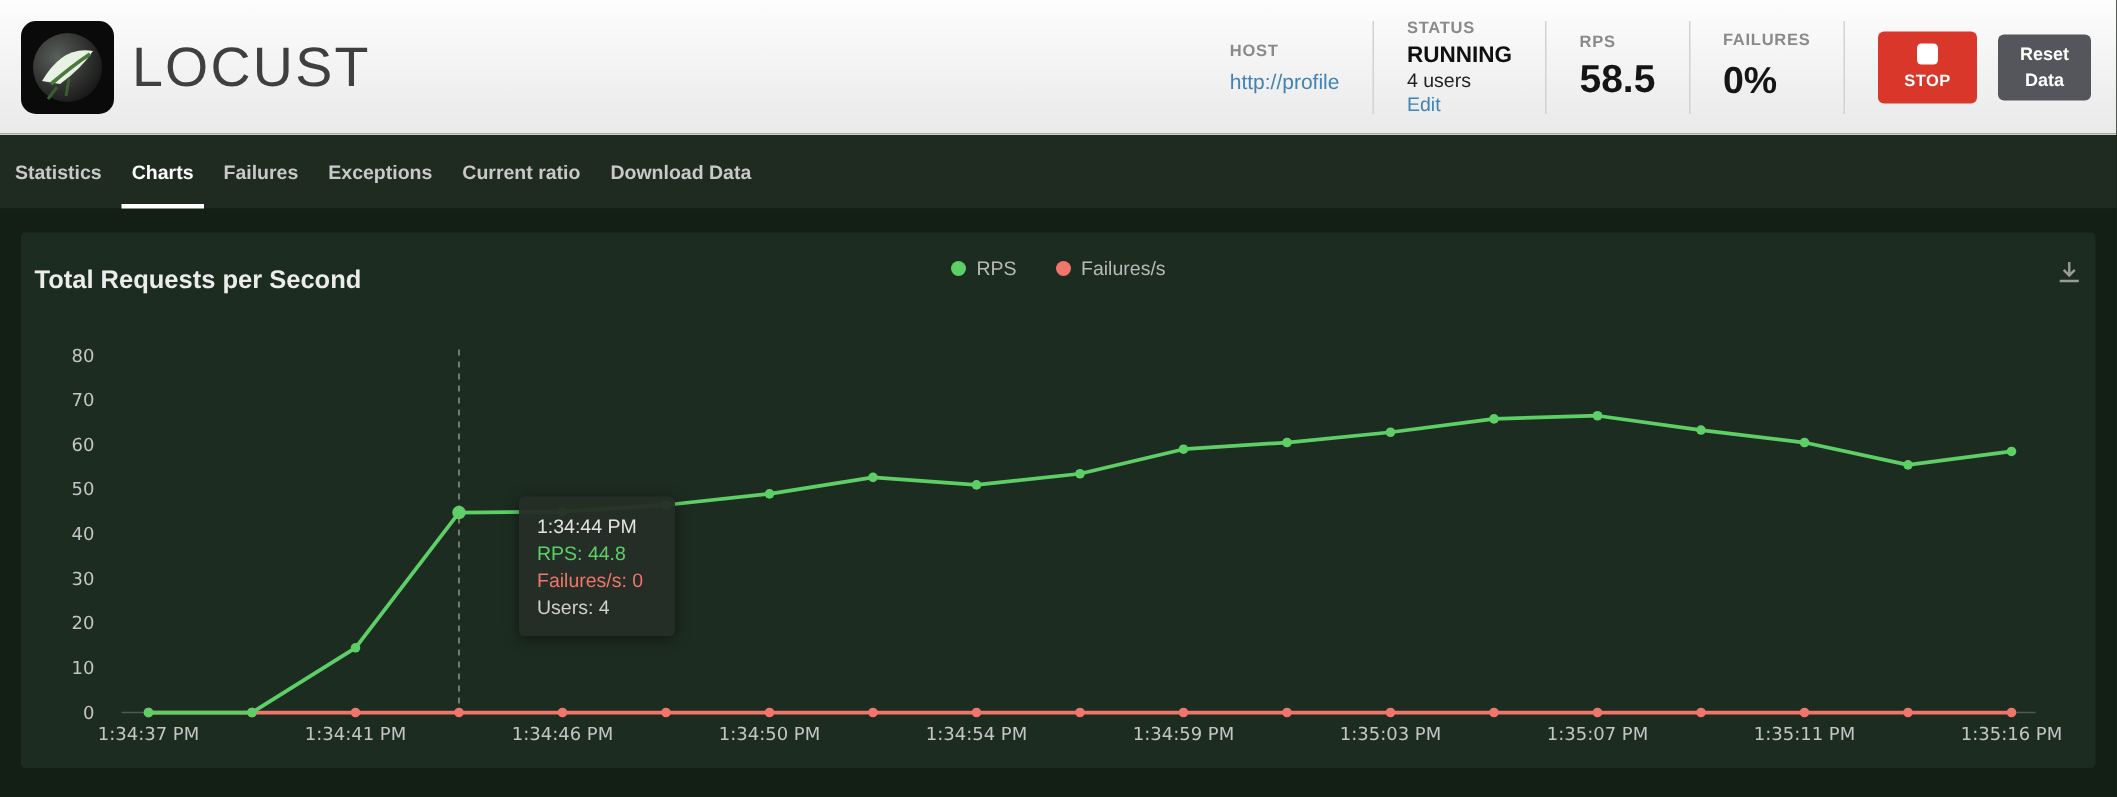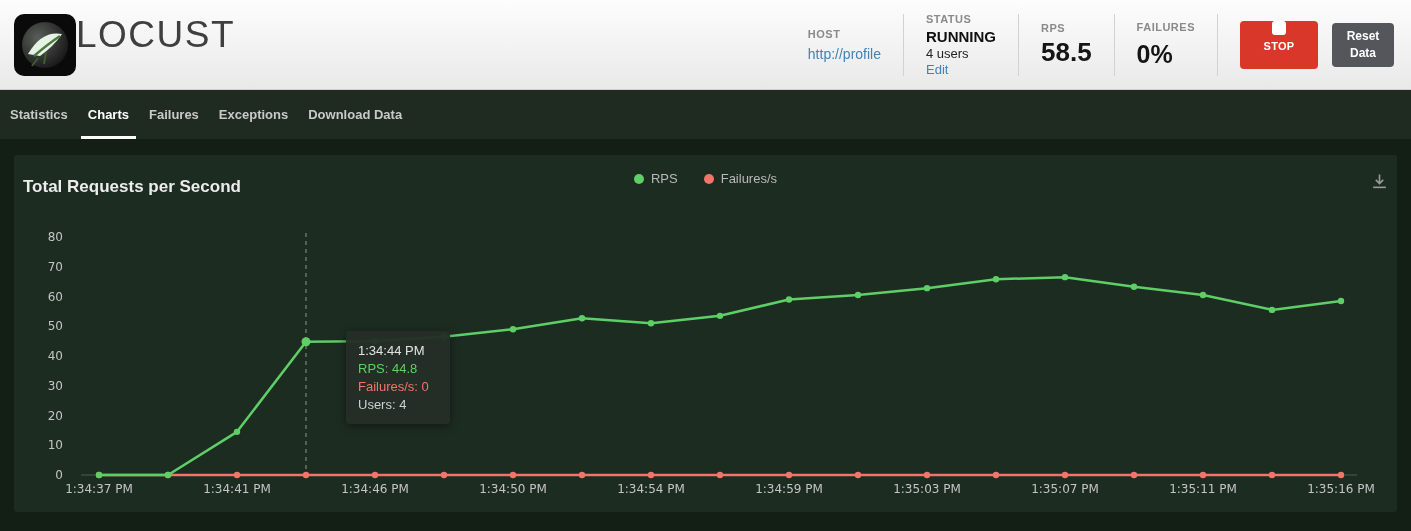--- a/index.html
+++ b/index.html
@@ -10,21 +10,21 @@
   }
 
   
   .header {
     height: 90px;
     background: linear-gradient(#fdfdfd, #e9e9e9);
     border-bottom: 1px solid #cfcfcf;
     display: flex;
     align-items: center;
   }
-  .logo { display: flex; align-items: flex-start; margin-left: 14px; }
+  .logo { display: flex; align-items: center; gap: 12px; margin-left: 14px; }
   .logo-text {
     font-size: 37px;
     color: #3f3f3f;
     letter-spacing: 1.5px;
     font-weight: 400;
   }
   .spacer { flex: 1; }
   .hbox {
     padding: 0 22px;
     height: 62px;
@@ -40,24 +40,24 @@
     letter-spacing: 0.5px;
   }
   .host-value { font-size: 14px; color: #4183b5; margin-top: 6px; text-decoration: none; }
   .status-state { font-size: 15px; font-weight: bold; color: #101010; margin-top: 3px; }
   .status-users { font-size: 13px; color: #222; margin-top: 1px; }
   .edit-link { font-size: 13px; color: #4183b5; margin-top: 1px; text-decoration: none; }
   .big-number { font-size: 26px; font-weight: bold; color: #151515; margin-top: 3px; }
   .big-number.failures { font-size: 25px; margin-top: 7px; }
   .stop-btn {
     margin-left: 22px;
-    width: 78px; height: 48px;
+    width: 66px; height: 48px;
     background: #d9372a;
     border: none; border-radius: 4px;
-    display: flex; flex-direction: column; align-items: center; 
+    display: flex; flex-direction: column; align-items: center; justify-content: center;
     cursor: pointer;
   }
   .stop-square { width: 14px; height: 14px; background: #fff; border-radius: 3px; }
   .stop-label { color: #fff; font-size: 11px; font-weight: bold; margin-top: 5px; letter-spacing: 0.3px; }
   .reset-btn {
     margin: 0 17px 0 14px;
     width: 62px; height: 44px;
     background: #55565c;
     border: none; border-radius: 4px;
     color: #fff; font-size: 12px; font-weight: bold; line-height: 1.35;
@@ -181,20 +181,21 @@
   </button>
 
   <button class="reset-btn">Reset Data</button>
 </div>
 
 <div class="nav">
   <a class="tab" href="#">Statistics</a>
   <a class="tab active" href="#">Charts</a>
   <a class="tab" href="#">Failures</a>
   <a class="tab" href="#">Exceptions</a>
+  <a class="tab" href="#">Current ratio</a>
   <a class="tab" href="#">Download Data</a>
 </div>
 
 <div class="main">
   <div class="panel">
     <div class="panel-title">Total Requests per Second</div>
 
     <div class="legend">
       <div class="legend-item">
         <span class="legend-dot" style="background: rgb(94, 207, 102);"></span>

